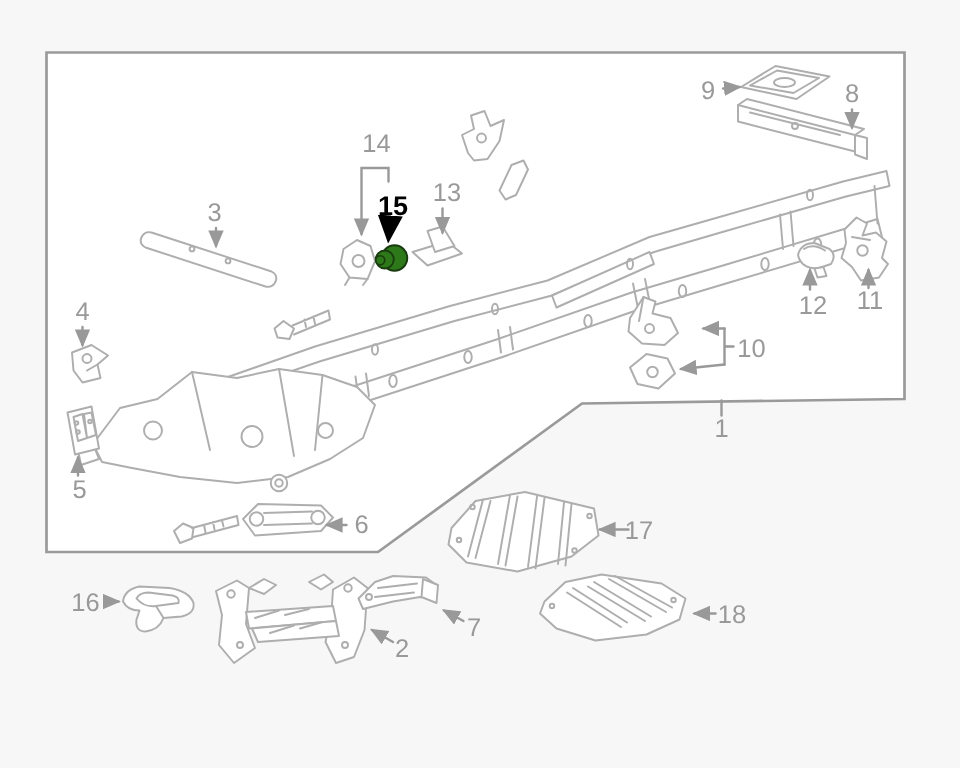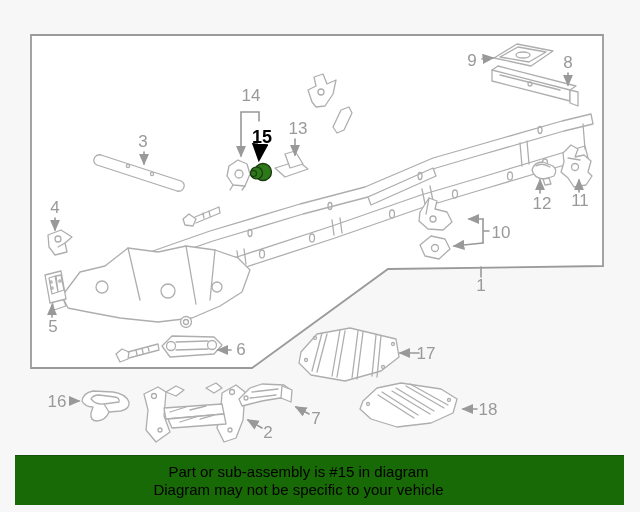--- a/index.html
+++ b/index.html
@@ -223,17 +223,13 @@
       <text class="lbl" x="542" y="209">12</text>
       <text class="lbl" x="298" y="134">13</text>
       <text class="lbl" x="251" y="101">14</text>
       <text class="lbl15" x="262" y="143">15</text>
       <text class="lbl" x="57" y="407">16</text>
       <text class="lbl" x="426" y="359">17</text>
       <text class="lbl" x="488" y="415">18</text>
     </g>
   </svg>
 
-  <div class="banner">
-    <div>Part or sub-assembly is #15 in diagram</div>
-    <div>Diagram may not be specific to your vehicle</div>
-  </div>
 </div>
 
 </body></html>

